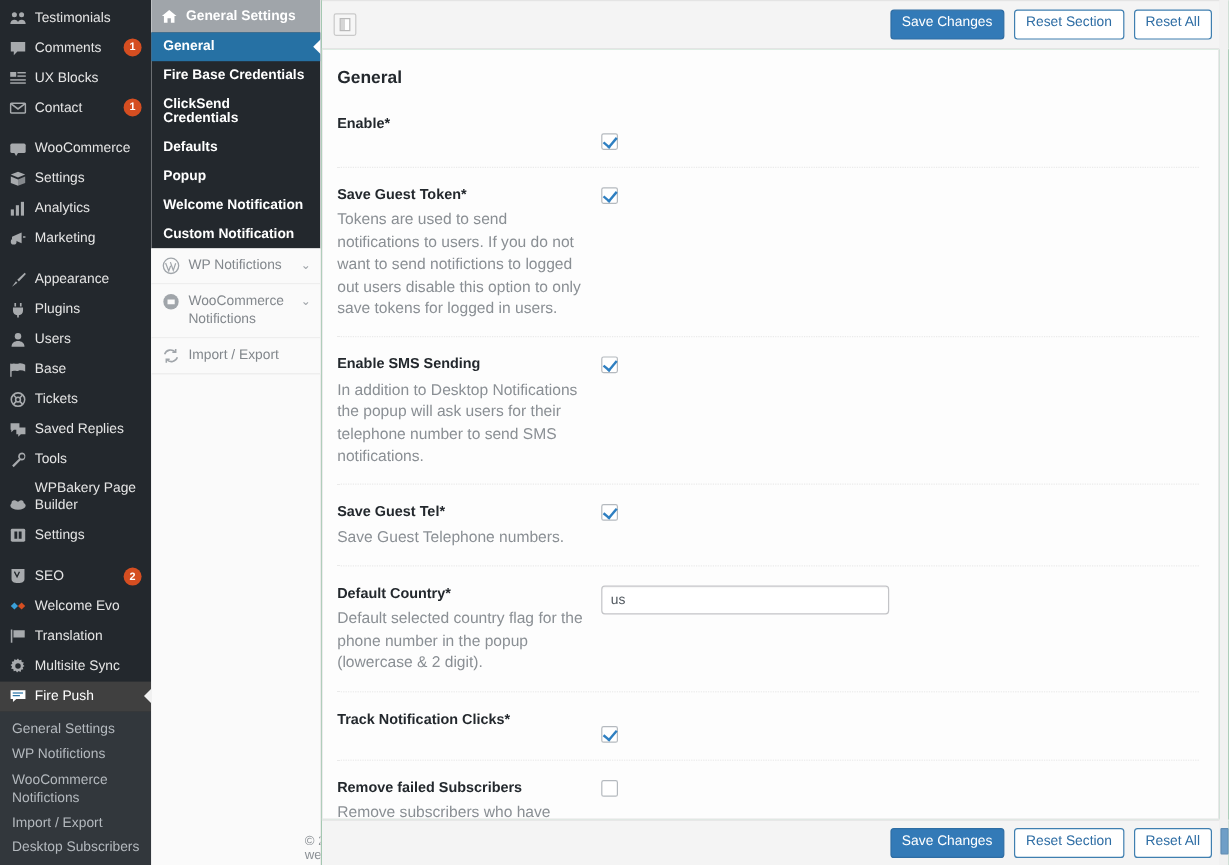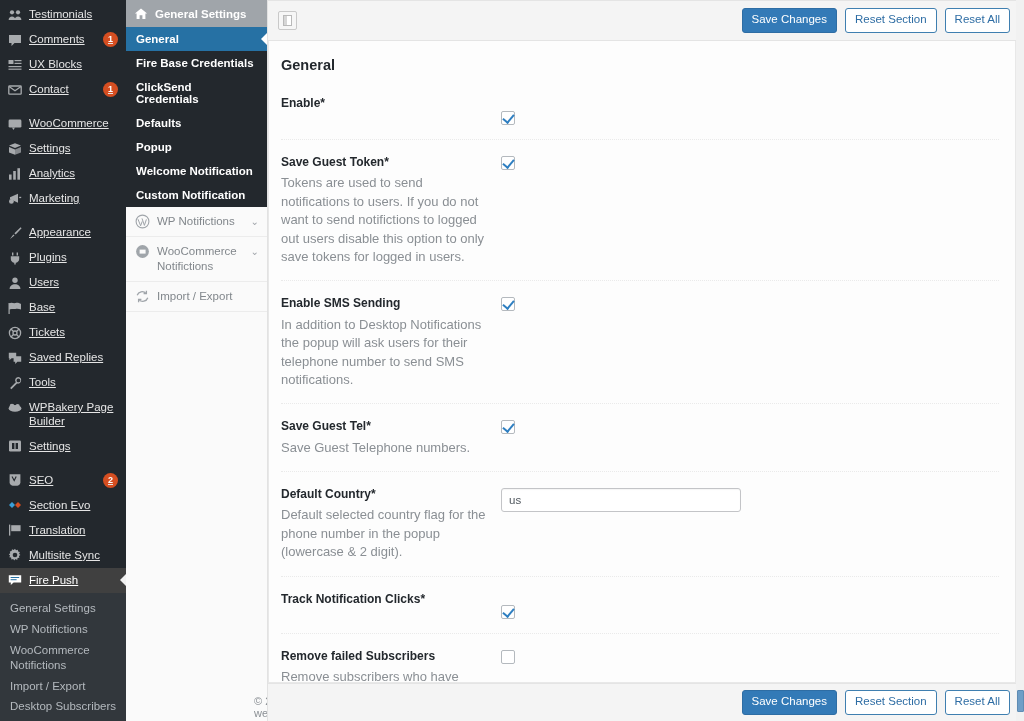--- a/index.html
+++ b/index.html
@@ -17,29 +17,28 @@
   .wpsidebar {
     width: 126px; min-width: 126px;
     background: #23282d;
     color: #eee;
     font-size: 11.5px;
     padding-top: 2px;
     position: relative;
     overflow: hidden;
   }
   .wp-item {
-    display: flex; align-items: flex-start;
+    display: flex; align-items: flex-end;
     gap: 7px;
     padding: 5px 8px 5px 7px;
     min-height: 24px;
     color: #e5e5e5;
     line-height: 1.25;
     position: relative;
     white-space: normal;
-    text-decoration: underline;
   }
   .wp-item .ic {
     width: 15px; min-width: 15px; height: 15px;
     display: inline-flex; align-items: center; justify-content: center;
     color: #a7aaad;
     font-size: 12px;
     line-height: 1;
   }
   .wp-item .ic svg { display: block; }
   .wp-item .lbl { flex: 1; }
@@ -498,21 +497,21 @@
       <span class="wp-badge">2</span>
     </div>
 
     <div class="wp-item">
       <span class="ic">
         <svg width="14" height="14" viewBox="0 0 14 14" fill="currentColor">
             <path d="M1 7l3-3 3 3-3 3z" fill="#3a9fd8"></path>
             <path d="M7 7l3-3 3 3-3 3z" fill="#d54e21"></path>
           </svg>
       </span>
-      <span class="lbl">Section Evo</span>
+      <span class="lbl">Welcome Evo</span>
     </div>
 
     <div class="wp-item">
       <span class="ic">
         <svg width="14" height="14" viewBox="0 0 14 14" fill="currentColor">
             <rect x="1" y="1.6" width="1.3" height="11"></rect>
             <path d="M3.2 2.2h9.4v6H3.2z"></path>
           </svg>
       </span>
       <span class="lbl">Translation</span>

